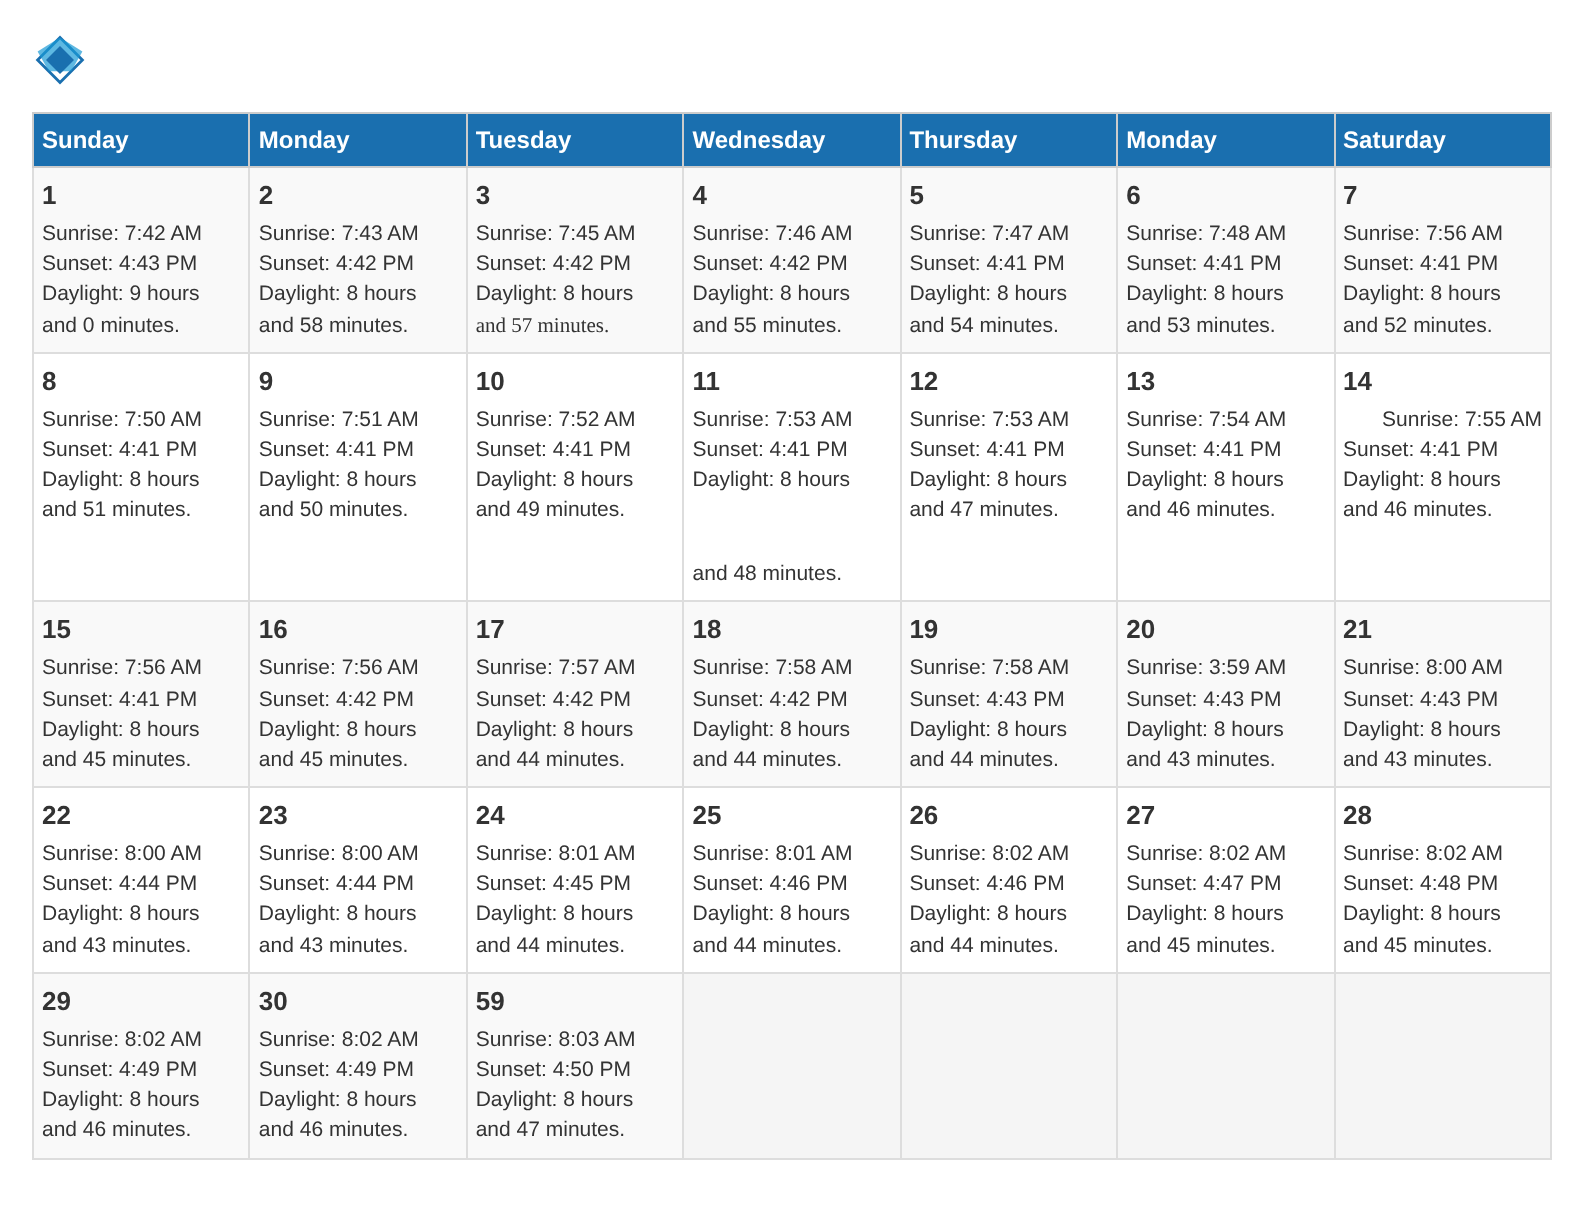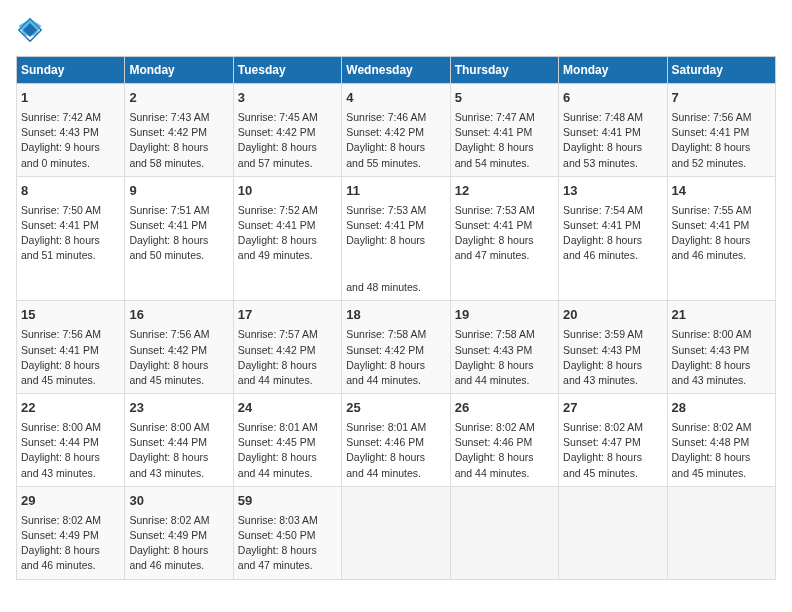--- a/index.html
+++ b/index.html
@@ -124,21 +124,21 @@
           <span style="display: block;">Sunrise: 7:43 AM</span>
           <span style="display: block;">Sunset: 4:42 PM</span>
           <span style="display: block;">Daylight: 8 hours</span>
           <span style="display: block;">and 58 minutes.</span>
         </td>
         <td>
           <span class="day-num">3</span>
           <span style="display: block;">Sunrise: 7:45 AM</span>
           <span style="display: block;">Sunset: 4:42 PM</span>
           <span style="display: block;">Daylight: 8 hours</span>
-          <span style="display: block;">and 57 minutes.</span>
+          <span style="display: block; font-family: Liberation Serif, serif;">and 57 minutes.</span>
         </td>
         <td>
           <span class="day-num">4</span>
           <span style="display: block;">Sunrise: 7:46 AM</span>
           <span style="display: block;">Sunset: 4:42 PM</span>
           <span style="display: block;">Daylight: 8 hours</span>
           <span style="display: block;">and 55 minutes.</span>
         </td>
         <td>
           <span class="day-num">5</span>
@@ -200,21 +200,21 @@
         </td>
         <td>
           <span class="day-num">13</span>
           <span style="display: block;">Sunrise: 7:54 AM</span>
           <span style="display: block;">Sunset: 4:41 PM</span>
           <span style="display: block;">Daylight: 8 hours</span>
           <span style="display: block;">and 46 minutes.</span>
         </td>
         <td>
           <span class="day-num">14</span>
-          <span style="display: block;">Sunrise: 7:55 AM</span>
+          <span style="display: block; text-align: right;">Sunrise: 7:55 AM</span>
           <span style="display: block;">Sunset: 4:41 PM</span>
           <span style="display: block;">Daylight: 8 hours</span>
           <span style="display: block;">and 46 minutes.</span>
         </td>
       </tr>
       <tr>
         <td>
           <span class="day-num">15</span>
           <span style="display: block;">Sunrise: 7:56 AM</span>
           <span style="display: block;">Sunset: 4:41 PM</span>

